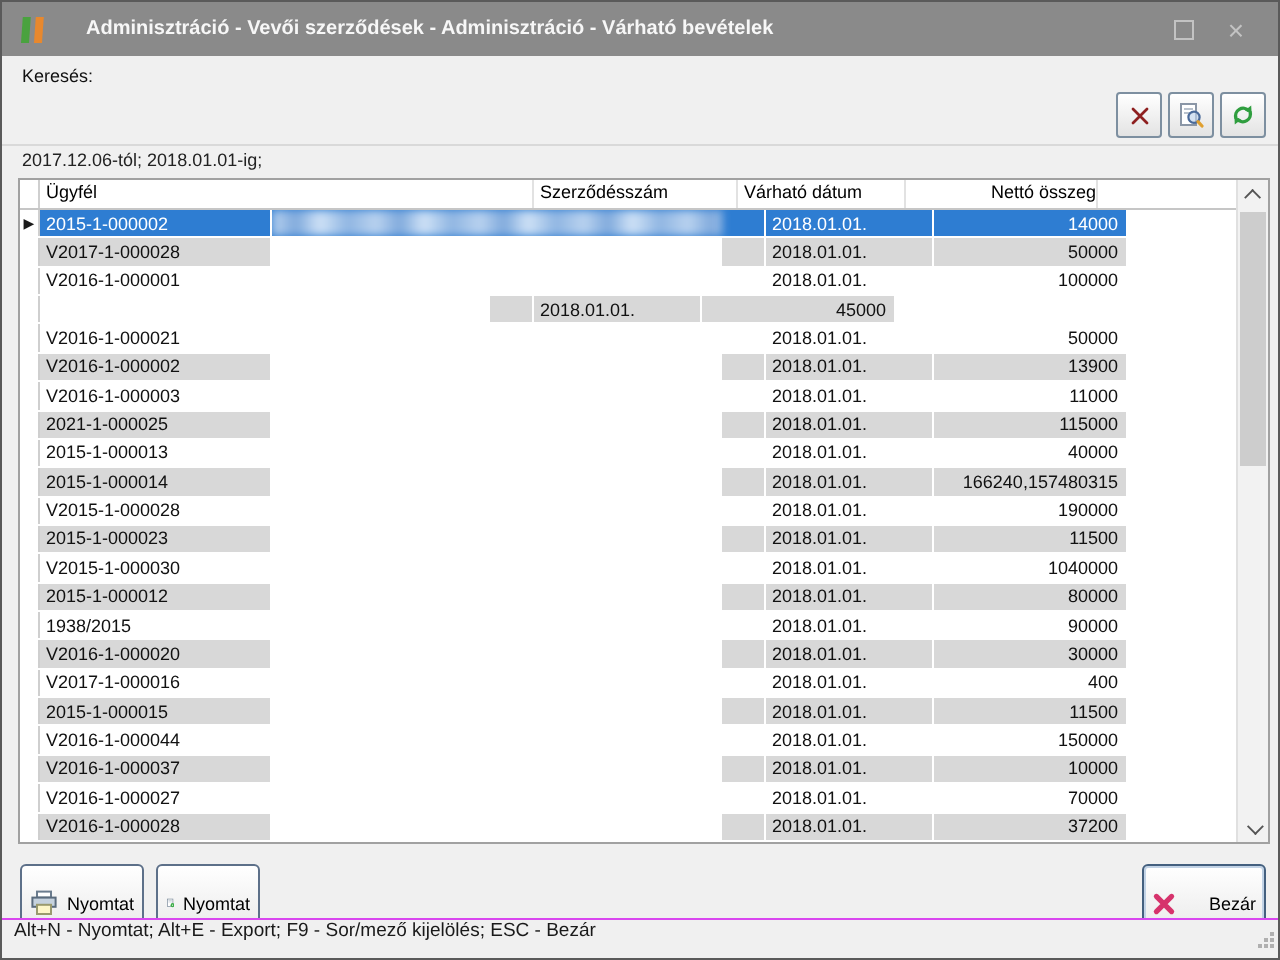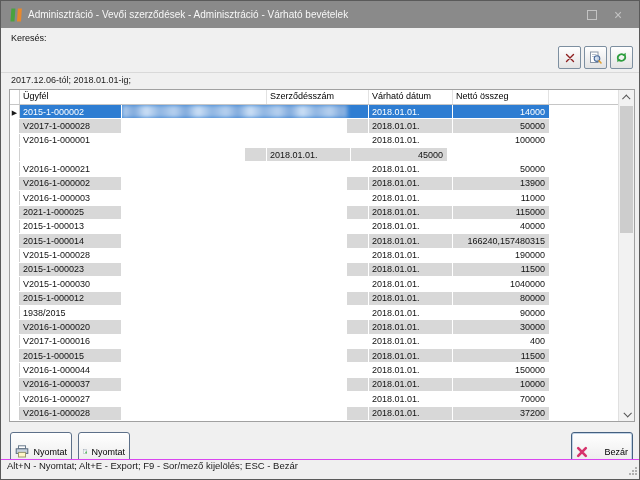--- a/index.html
+++ b/index.html
@@ -5,21 +5,21 @@
   html,body{margin:0;padding:0;background:#d0d0d0;}
   .window{
     position:relative;width:640px;height:480px;box-sizing:border-box;
     background:#f0f0f0;border:1px solid #5a5a5a;overflow:hidden;
     font-family:"Liberation Sans",sans-serif;font-size:9px;color:#111;
     -webkit-font-smoothing:antialiased;
   }
   
   .titlebar{position:absolute;top:0;left:0;right:0;height:27px;background:#8a8a8a;display:flex;align-items:center;}
   .app-icon{margin-left:8px;flex:0 0 auto;display:flex;}
-  .title-text{color:#f7f7f7;font-size:10px;margin-left:4px;white-space:nowrap;}
+  .title-text{color:#f7f7f7;font-size:10px;margin-left:19px;white-space:nowrap;font-weight:bold;}
   .win-btn{position:absolute;top:6px;width:22px;height:16px;display:flex;align-items:center;justify-content:center;cursor:default;}
   .btn-max{right:36px;}
   .btn-max .box{width:8px;height:8px;border:1px solid #c3c3c3;display:block;}
   .btn-close{right:10px;color:#c3c3c3;font-size:14px;line-height:14px;}
   
   .lbl-search{position:absolute;top:32px;left:10px;}
   .tool-btn{position:absolute;top:45px;width:23px;height:23px;box-sizing:border-box;border:1px solid #7d8fa0;
     border-radius:2px;background:linear-gradient(#ffffff,#e3e3e3);display:flex;align-items:center;justify-content:center;}
   .tb-clear{left:557px;}
   .tb-preview{left:583px;}
@@ -29,27 +29,27 @@
   
   .grid{position:absolute;left:8px;top:88px;width:626px;height:333px;box-sizing:border-box;
     border:1px solid #a1a1a1;background:#fff;overflow:hidden;}
   .grid-header{position:absolute;left:0;top:0;width:608px;height:15px;display:flex;background:#fff;
     border-bottom:1px solid #c6c6c6;box-sizing:border-box;}
   .hcell{box-sizing:border-box;padding:1px 0 0 3px;border-right:1px solid #e2e2e2;white-space:nowrap;overflow:hidden;color:#000;}
   .h-marker{width:10px;border-right:1px solid #cfcfcf;padding:0;}
   .h-contract{width:102px;}
   .h-client{width:247px;}
   .h-date{width:84px;}
-  .h-amount{width:96px;}
+  .h-amount{width:96px;text-align:right;}
   .h-fill{flex:1;border-right:none;}
   .grid-body{position:absolute;left:0;top:15px;width:608px;bottom:0;display:flex;flex-direction:column;background:#fff;}
   .row{display:flex;height:calc(100% / 22);box-sizing:border-box;border-bottom:1px solid #ffffff;}
   .cell{box-sizing:border-box;white-space:nowrap;overflow:hidden;line-height:13px;padding-top:0.5px;}
   .c-marker{width:10px;background:#fff;border-right:1px solid #cfcfcf;color:#1a1a1a;font-size:7px;line-height:13px;text-align:center;}
-  .c-contract{width:102px;padding-left:3px;border-right:1px solid #fff;}
+  .c-contract{width:116px;padding-left:3px;border-right:1px solid #fff;}
   .c-client{width:247px;position:relative;border-right:1px solid #fff;}
   .c-date{width:84px;padding-left:3px;border-right:1px solid #fff;}
   .c-amount{width:96px;padding-right:4px;text-align:right;}
   .c-fill{flex:1;background:#fff;}
   .row.gray .c-contract,.row.gray .c-client,.row.gray .c-date,.row.gray .c-amount{background:#d8d8d8;}
   .row.white .c-contract,.row.white .c-client,.row.white .c-date,.row.white .c-amount{background:#ffffff;}
   .row.selected .c-contract,.row.selected .c-client,.row.selected .c-date,.row.selected .c-amount{
     background:#2e7dd2;color:#fff;}
   .redact{position:absolute;left:0;top:0;bottom:0;width:225px;background:#ffffff;}
   .row.selected .redact{

